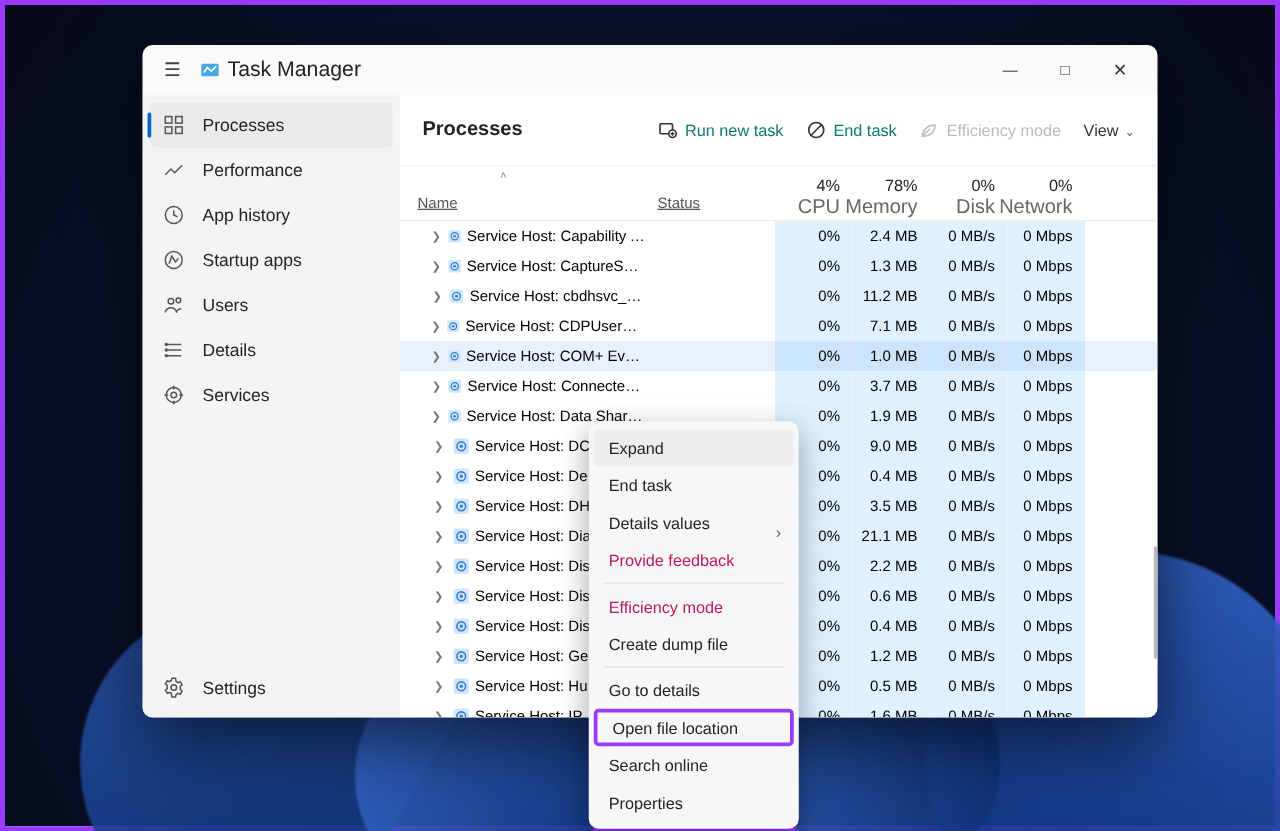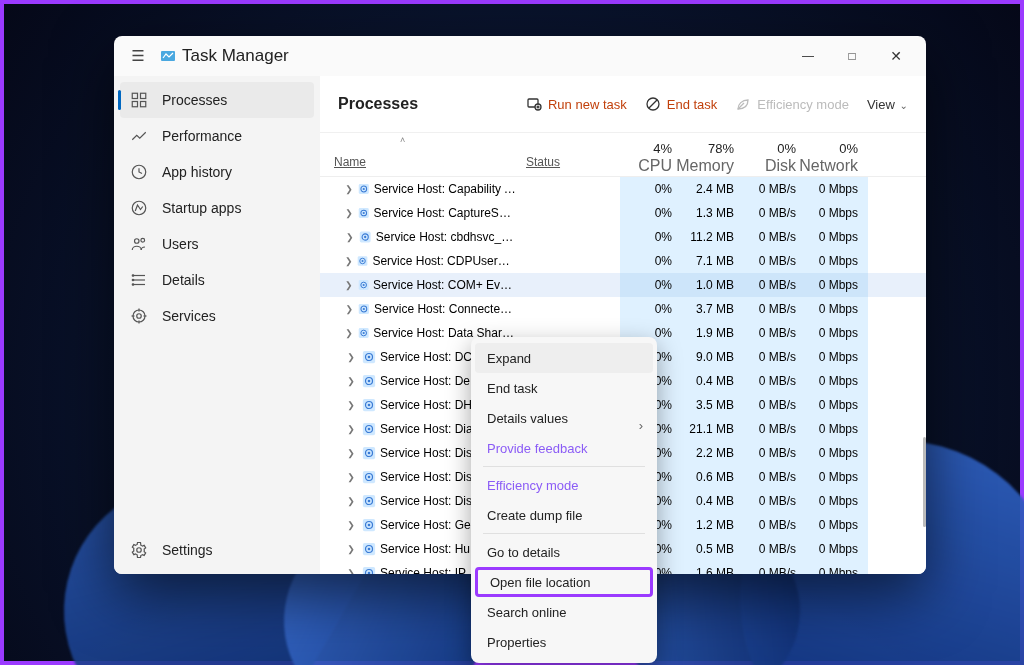--- a/index.html
+++ b/index.html
@@ -32,21 +32,21 @@
   .body { flex:1; display:flex; overflow:hidden; }
   .sidebar { width:206px; background:#f4f4f4; padding:6px 6px; display:flex; flex-direction:column; }
   .navitem { height:36px; display:flex; align-items:center; gap:14px; padding:0 10px; border-radius:4px; font-size:14px; color:#222; }
   .navitem.active { background:#eaeaea; position:relative; }
   .navitem.active::before { content:""; position:absolute; left:-2px; top:8px; width:3px; height:20px; background:#0067c0; border-radius:2px; }
   .navicon { width:18px; height:18px; color:#555; }
   .settings-row { margin-top:auto; }
   .main { flex:1; display:flex; flex-direction:column; background:#fff; }
   .toolbar { height:57px; display:flex; align-items:center; padding:0 18px; gap:18px; border-bottom:1px solid #f0f0f0;}
   .toolbar h2 { font-size:16px; font-weight:600; color:#222; margin-right:auto; }
-  .tbtn { display:flex; align-items:center; gap:6px; font-size:13px; color:#c2410c; }
+  .tbtn { display:flex; align-items:center; gap:6px; font-size:13px; color:#0f766e; }
   .tbtn.dis { color:#bbb; }
   .tbtn .ic { width:16px; height:16px; }
   .viewbtn { font-size:13px; color:#333; }
   .viewbtn::after { content:" \2304"; font-size:10px; color:#666; margin-left:2px;}
   .gridhead { height:44px; display:flex; border-bottom:1px solid #eee; font-size:12px; color:#555; position:relative;}
   .sort-caret { position:absolute; left:80px; top:2px; font-size:9px; color:#888;}
   .colname { flex:0 0 196px; padding:22px 0 0 14px;text-decoration:underline; }
   .colstat { flex:0 0 104px; padding:22px 0 0 10px;text-decoration:underline; }
   .colnum { width:62px; text-align:right; padding-right:10px; padding-top:6px; display:flex; flex-direction:column; align-items:flex-end; justify-content:center;}
   .colnum .pct { font-size:13px; color:#222; }
@@ -57,27 +57,27 @@
   .row .exp { width:22px; text-align:center; color:#777; font-size:9px;}
   .row .picon { width:14px; height:14px; margin-right:4px;}
   .row .n { flex:0 0 196px; display:flex; align-items:center; padding-left:20px; white-space:nowrap; overflow:hidden; text-overflow:ellipsis;}
   .row .n span.txt { overflow:hidden; text-overflow:ellipsis; }
   .row .st { flex:0 0 104px; }
   .row .num { width:62px; text-align:right; padding-right:10px; background:#dff1ff; height:100%; display:flex; align-items:center; justify-content:flex-end;}
   .row.sel .num { background:#cde5fa; }
   .scrolbar { position:absolute; right:0; top:260px; width:3px; height:90px; background:#bbb; border-radius:2px;}
 
   .ctxmenu {
-    position:absolute; left:467px; top:333px; width:186px;
+    position:absolute; left:467px; top:333px; width:168px;
     background:#f7f7f7; border-radius:8px; box-shadow:0 8px 24px rgba(0,0,0,.35);
     padding:6px 4px; font-size:13px; z-index:50;
   }
   .ctxitem { height:30px; display:flex; align-items:center; padding:0 12px; border-radius:4px; color:#222; position:relative;}
   .ctxitem.hov { background:#eee; }
-  .ctxitem.dis { color:#8b5cf6; }
+  .ctxitem.dis { color:#be185d; }
   .ctxitem.hl { border:3px solid #9b3aff; border-radius:4px;align-items:center; }
   .ctxitem .sub::after { content:"›"; position:absolute; right:10px; color:#666;}
   .ctxsep { height:1px; background:#e0e0e0; margin:3px 8px;}
 </style>
 </head>
 <body>
 
 <div class="screen">
   <div class="petal p1"></div>
   <div class="petal p2"></div>

